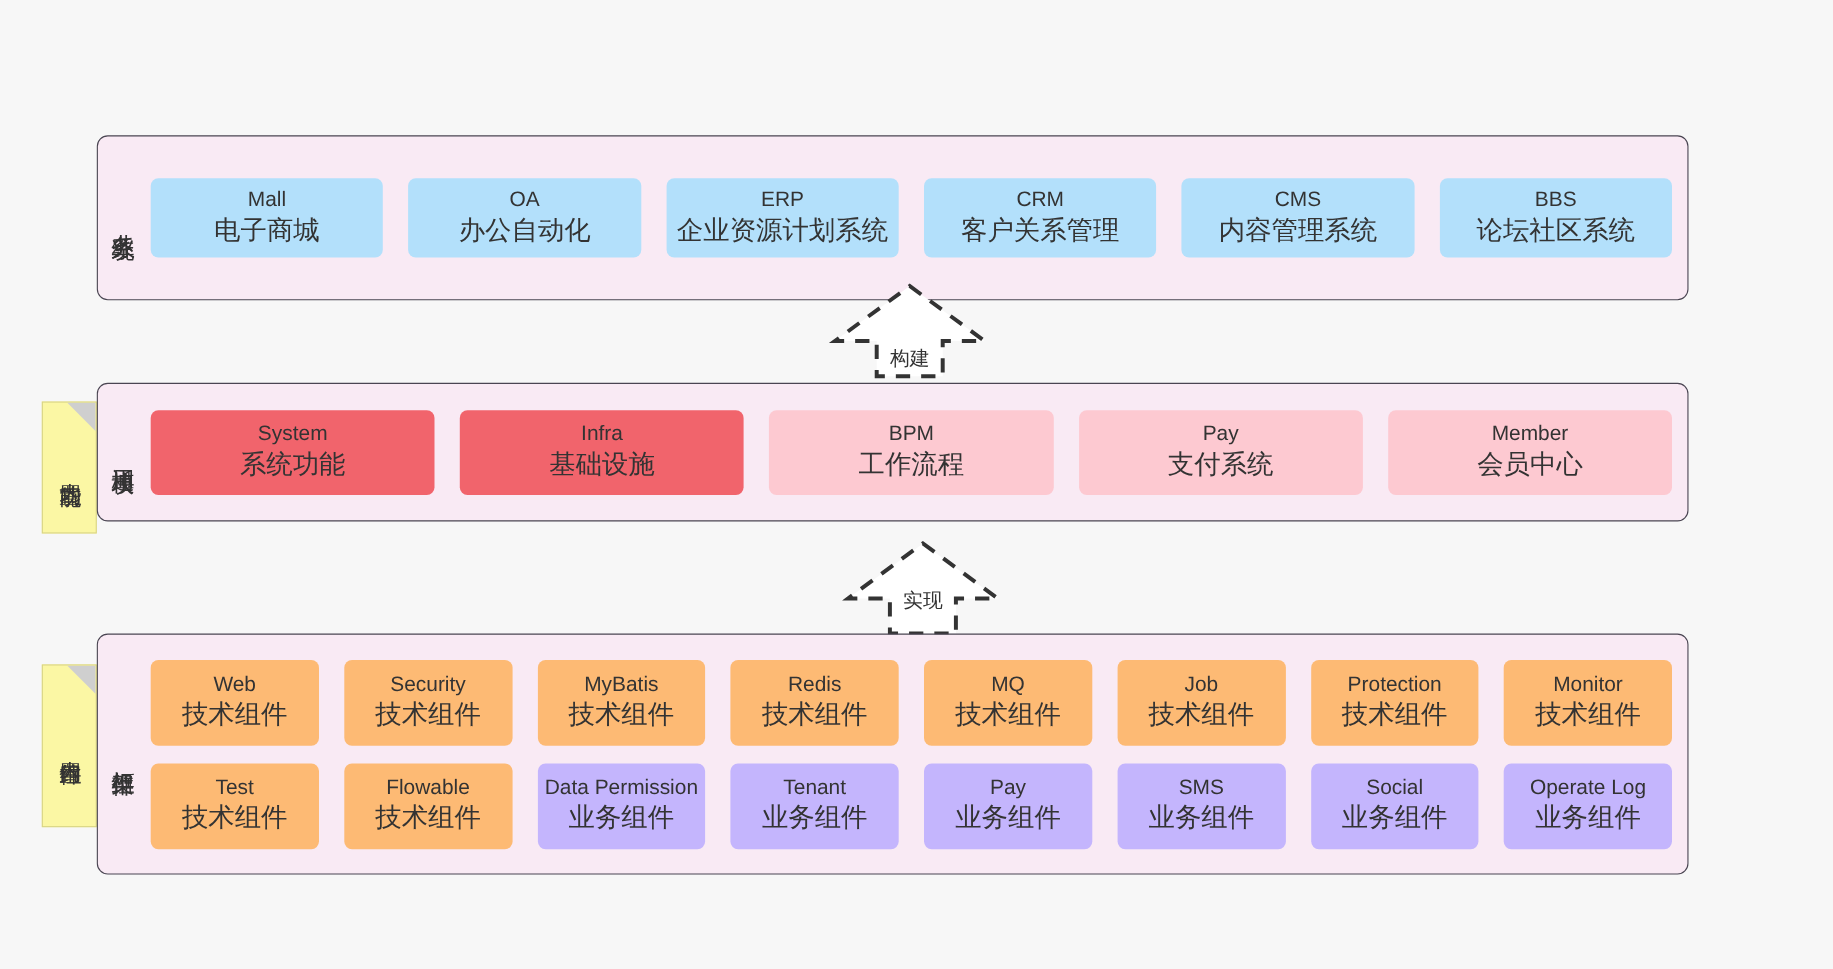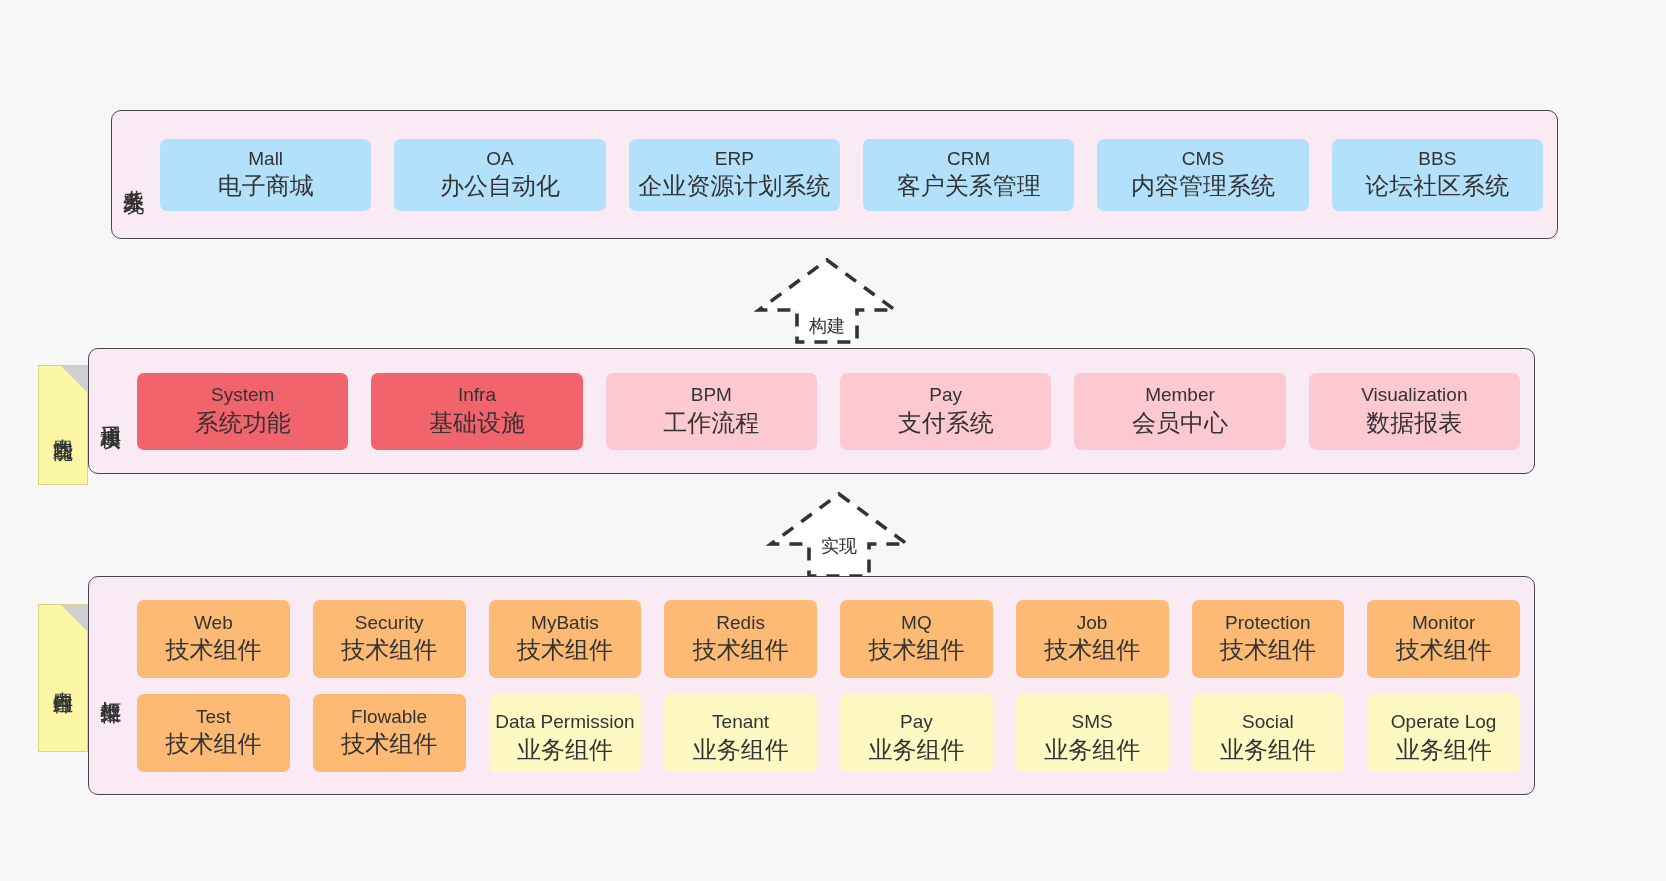--- a/index.html
+++ b/index.html
@@ -66,24 +66,24 @@
     color: #333;
     padding: 6px 4px;
   }
   .cell .ln2 { font-size: 24px; }
 
   
   .c-blue        { background: #b3e0fb; }
   .c-red-strong  { background: #f1646c; }
   .c-red-light   { background: #fdc9d1; }
   .c-green-strong{ background: #fdba74; }
-  .c-green-light { background: #fef9c3; justify-content: flex-end; }
-
-  
-  #layer-business { left: 88px;  top: 110px; width: 1447px; height: 129px; margin-left: 23px; }
+  .c-green-light { background: #c4b5fd; }
+
+  
+  #layer-business { left: 88px;  top: 123px; width: 1447px; height: 150px; }
   #layer-business .cell { height: 72px; }
 
   #layer-common   { left: 88px;  top: 348px; width: 1447px; height: 126px; }
   #layer-common .cell { height: 77px; }
 
   #layer-framework{ left: 88px;  top: 576px; width: 1447px; height: 219px; }
   #layer-framework .layer-body { gap: 16px; }
   #layer-framework .cell { height: 78px; }
 
   
@@ -194,24 +194,20 @@
           <span class="ln2">工作流程</span>
         </div>
         <div class="cell c-red-light">
           <span class="ln1">Pay</span>
           <span class="ln2">支付系统</span>
         </div>
         <div class="cell c-red-light">
           <span class="ln1">Member</span>
           <span class="ln2">会员中心</span>
         </div>
-        <div class="cell c-red-light">
-          <span class="ln1">Visualization</span>
-          <span class="ln2">数据报表</span>
-        </div>
       </div>
     </div>
   </div>
 
   <div class="arrow-wrap" id="arrow-realize">
     <svg width="140" height="86" viewBox="0 0 140 86" aria-hidden="true">
       <path d="M 70 2 L 138 52 L 100 52 L 100 84 L 40 84 L 40 52 L 2 52 Z" fill="#ffffff" stroke="#333333" stroke-width="3.6" stroke-dasharray="13 10" stroke-linejoin="miter"></path>
     </svg>
     <div class="arrow-label">实现</div>
   </div>

